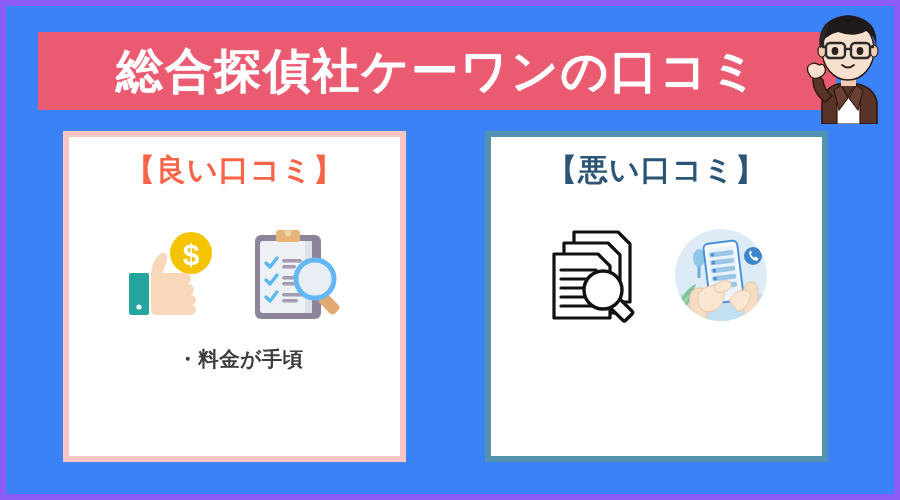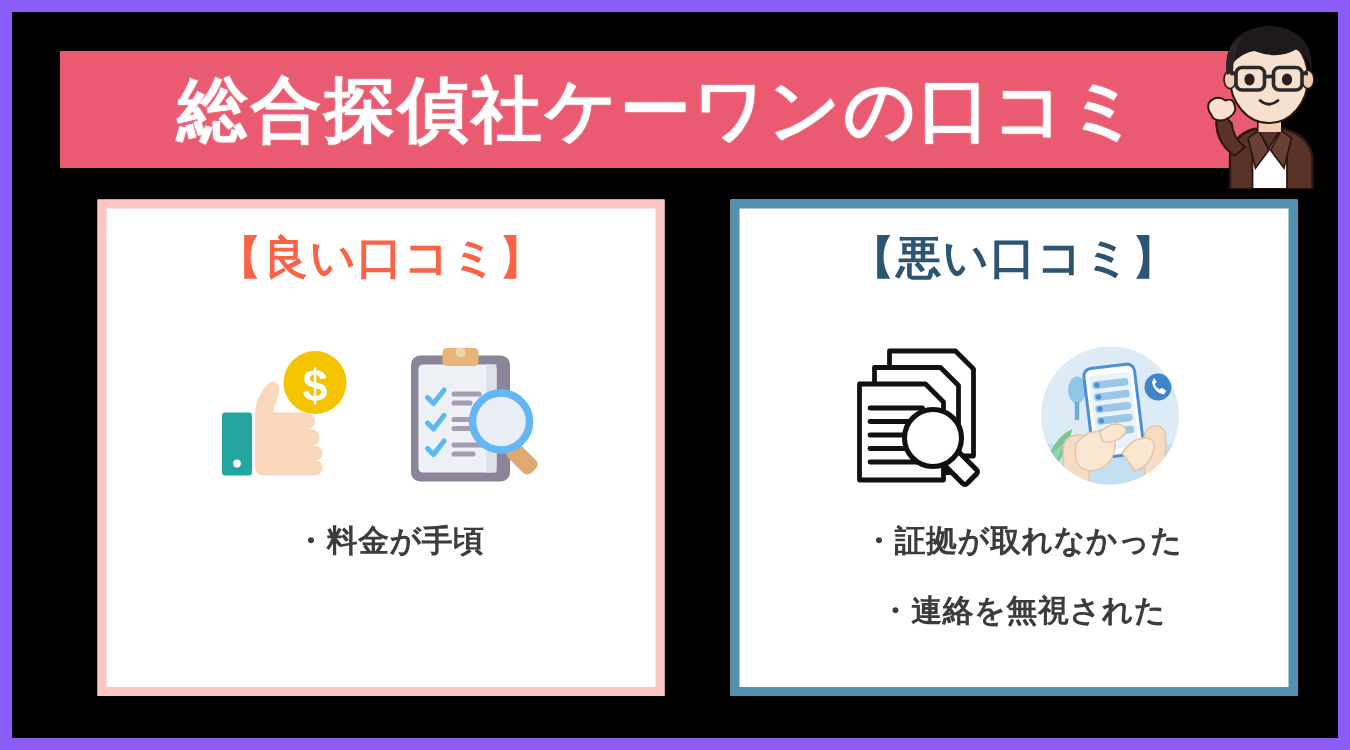--- a/index.html
+++ b/index.html
@@ -3,23 +3,23 @@
 <meta charset="utf-8">
 <style>
   html,body{margin:0;padding:0;}
   body{
     width:900px;height:500px;overflow:hidden;
     background:#ffffff;
     font-family:"Liberation Sans","DejaVu Sans",sans-serif;
   }
   .canvas{
     position:relative;width:900px;height:500px;
-    background:#000000;
+    background:#3b82f6;
     box-sizing:border-box;
-    border:8px solid #8b5cf6;
+    border:6px solid #8b5cf6;
   }
   
   .banner{
     position:absolute;left:32px;top:26px;width:798px;height:78px;
     background:#EA5A70;
   }
   .banner-title{
     position:absolute;left:32px;top:24px;width:800px;height:82px;
     display:flex;align-items:center;justify-content:center;
     color:#ffffff;
@@ -28,21 +28,21 @@
     letter-spacing:2px;
     white-space:nowrap;
     text-shadow:0 0 1px #ffffff;
   }
   
   .avatar{
     position:absolute;right:-2px;top:-4px;width:96px;height:122px;
   }
   
   .card{
-    position:absolute;top:125px;width:378px;height:331px;
+    position:absolute;top:125px;width:343px;height:331px;
     background:#ffffff;box-sizing:border-box;
   }
   .card-good{left:57px;border:6px solid #FBC6C3;}
   .card-bad{left:479px;border:6px solid #5291B0;}
   .card-head{
     position:absolute;left:0;right:0;top:13px;
     text-align:center;font-weight:bold;font-size:30px;
     letter-spacing:1px;white-space:nowrap;
   }
   .card-good .card-head{color:#F96449;}
@@ -232,19 +232,15 @@
 
             <path d="M16 96 L16 74 Q14 62 24 60 Q34 59 33 70 L33 96 Z" fill="#F7DCC4" stroke="#E5C4A6" stroke-width="1"></path>
             <path d="M24 66 Q32 56 42 58 Q52 60 50 70 Q48 82 34 84 Q24 82 24 74 Z" fill="#FBE6D2" stroke="#E5C4A6" stroke-width="1"></path>
             <path d="M40 58 Q50 50 56 54 Q60 58 54 62 Q48 66 42 64 Z" fill="#FBE6D2" stroke="#E5C4A6" stroke-width="1"></path>
           </g>
         </svg>
       </span>
 
     </div>
 
-    <div class="bullets">
-      <div class="bullet">・証拠が取れなかった</div>
-      <div class="bullet">・連絡を無視された</div>
-    </div>
   </div>
 
 </div>
 
 </body></html>

